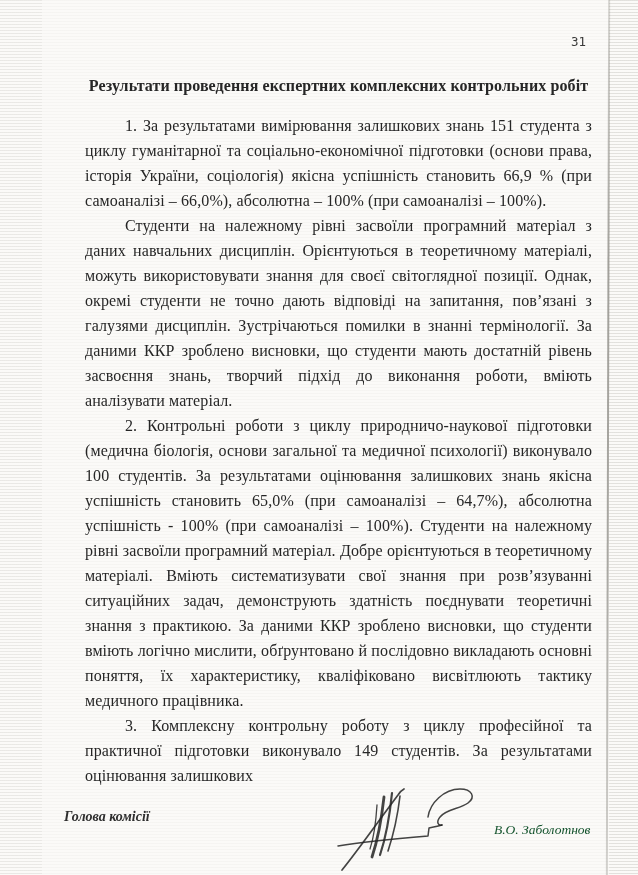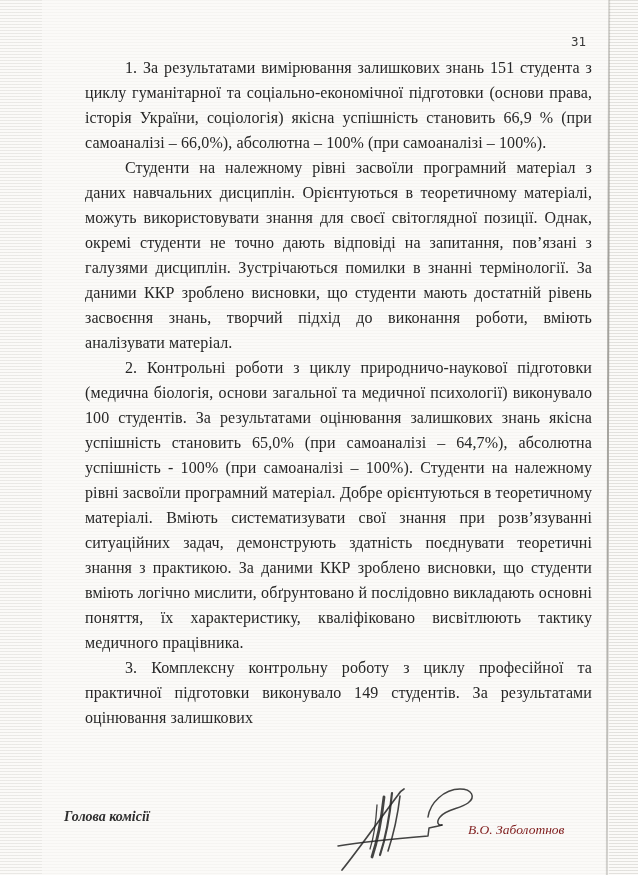--- a/index.html
+++ b/index.html
@@ -67,22 +67,22 @@
   .heading {
     margin: 18px 0 15px 0;
     font-size: 16px; line-height: 25px;
     font-weight: bold; text-align: center; text-indent: 0;
   }
   .footer-role {
     position: absolute; left: 64px; top: 809px;
     font-style: italic; font-size: 14px; color: #2e2e2e; font-weight: bold;
   }
   .footer-name {
-    position: absolute; left: 468px; top: 822px;
-    font-style: italic; font-size: 13.5px; color: #7f1d1d; text-align: center;
+    position: absolute; left: 494px; top: 822px;
+    font-style: italic; font-size: 13.5px; color: #14532d; text-align: center;
   }
   .signature {
     position: absolute; left: 332px; top: 783px;
     width: 152px; height: 90px;
   }
   .signature path {
     fill: none; stroke: #232323; stroke-opacity: 0.85;
     stroke-linecap: round; stroke-linejoin: round;
   }
 </style>
@@ -90,20 +90,21 @@
 <body>
 
 <div class="page">
 
   <div class="edge-left"></div>
 
   <div class="page-number">31</div>
 
   <div class="content">
 
+    <h2 class="heading">Результати проведення експертних комплексних контрольних робіт</h2>
 
     <p class="para">1. За результатами вимірювання залишкових знань 151 студента з циклу гуманітарної та соціально-економічної підготовки (основи права, історія України, соціологія) якісна успішність становить 66,9 % (при самоаналізі – 66,0%), абсолютна – 100% (при самоаналізі – 100%).</p>
 
     <p class="para">Студенти на належному рівні засвоїли програмний матеріал з даних навчальних дисциплін. Орієнтуються в теоретичному матеріалі, можуть використовувати знання для своєї світоглядної позиції. Однак, окремі студенти не точно дають відповіді на запитання, пов’язані з галузями дисциплін. Зустрічаються помилки в знанні термінології. За даними ККР зроблено висновки, що студенти мають достатній рівень засвоєння знань, творчий підхід до виконання роботи, вміють аналізувати матеріал.</p>
 
     <p class="para">2. Контрольні роботи з циклу природничо-наукової підготовки (медична біологія, основи загальної та медичної психології) виконувало 100 студентів. За результатами оцінювання залишкових знань якісна успішність становить 65,0% (при самоаналізі – 64,7%), абсолютна успішність - 100% (при самоаналізі – 100%). Студенти на належному рівні засвоїли програмний матеріал. Добре орієнтуються в теоретичному матеріалі. Вміють систематизувати свої знання при розв’язуванні ситуаційних задач, демонструють здатність поєднувати теоретичні знання з практикою. За даними ККР зроблено висновки, що студенти вміють логічно мислити, обґрунтовано й послідовно викладають основні поняття, їх характеристику, кваліфіковано висвітлюють тактику медичного працівника.</p>
 
     <p class="para">3. Комплексну контрольну роботу з циклу професійної та практичної підготовки виконувало 149 студентів. За результатами оцінювання залишкових</p>
   </div>
 

